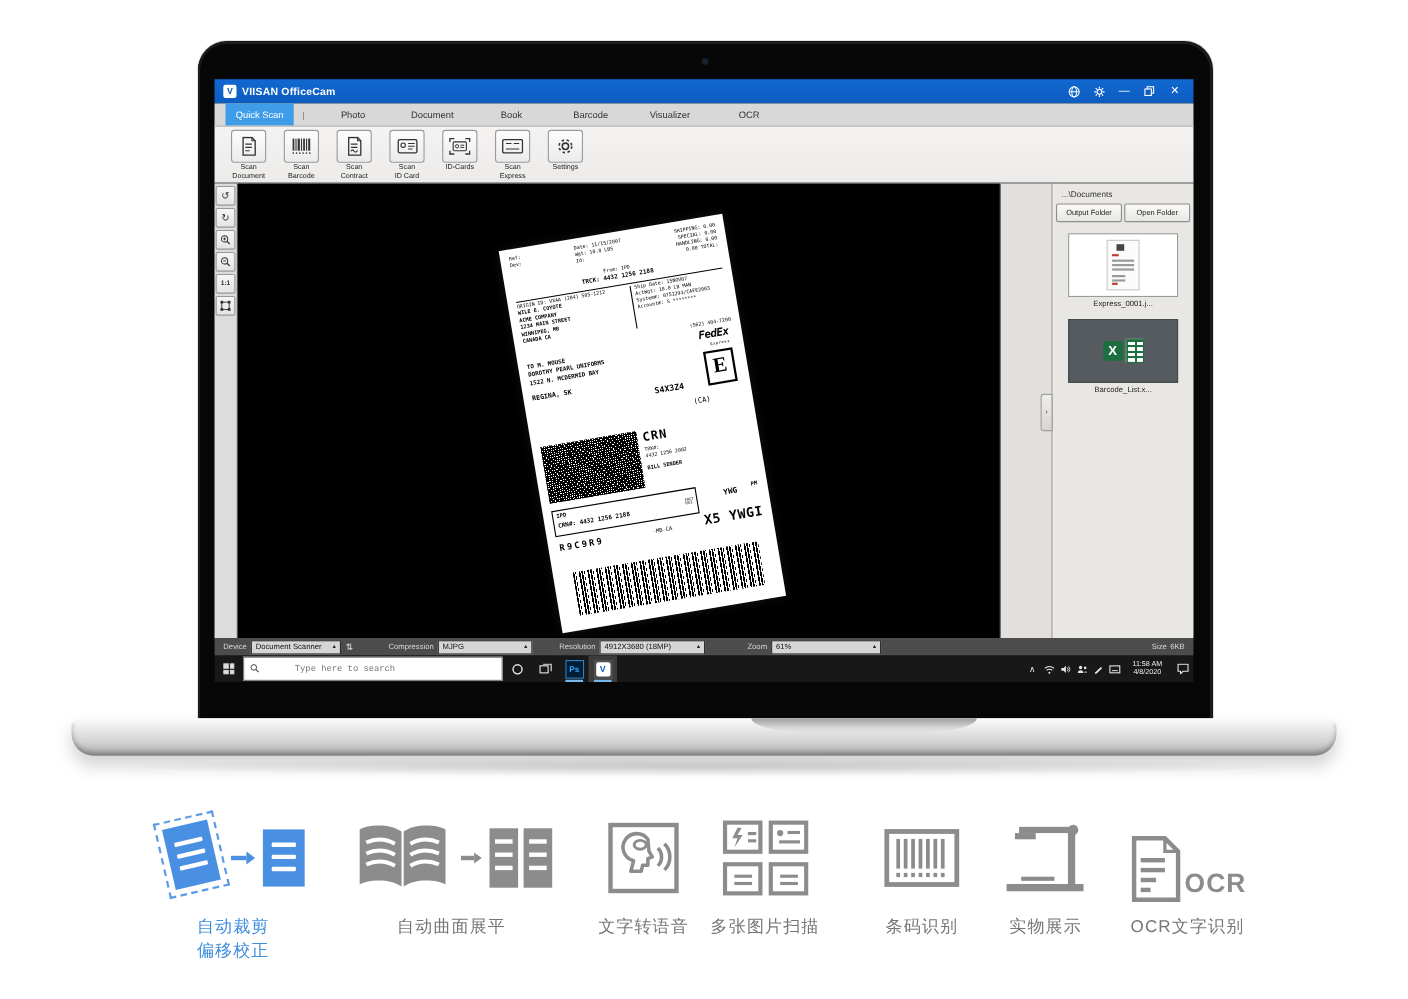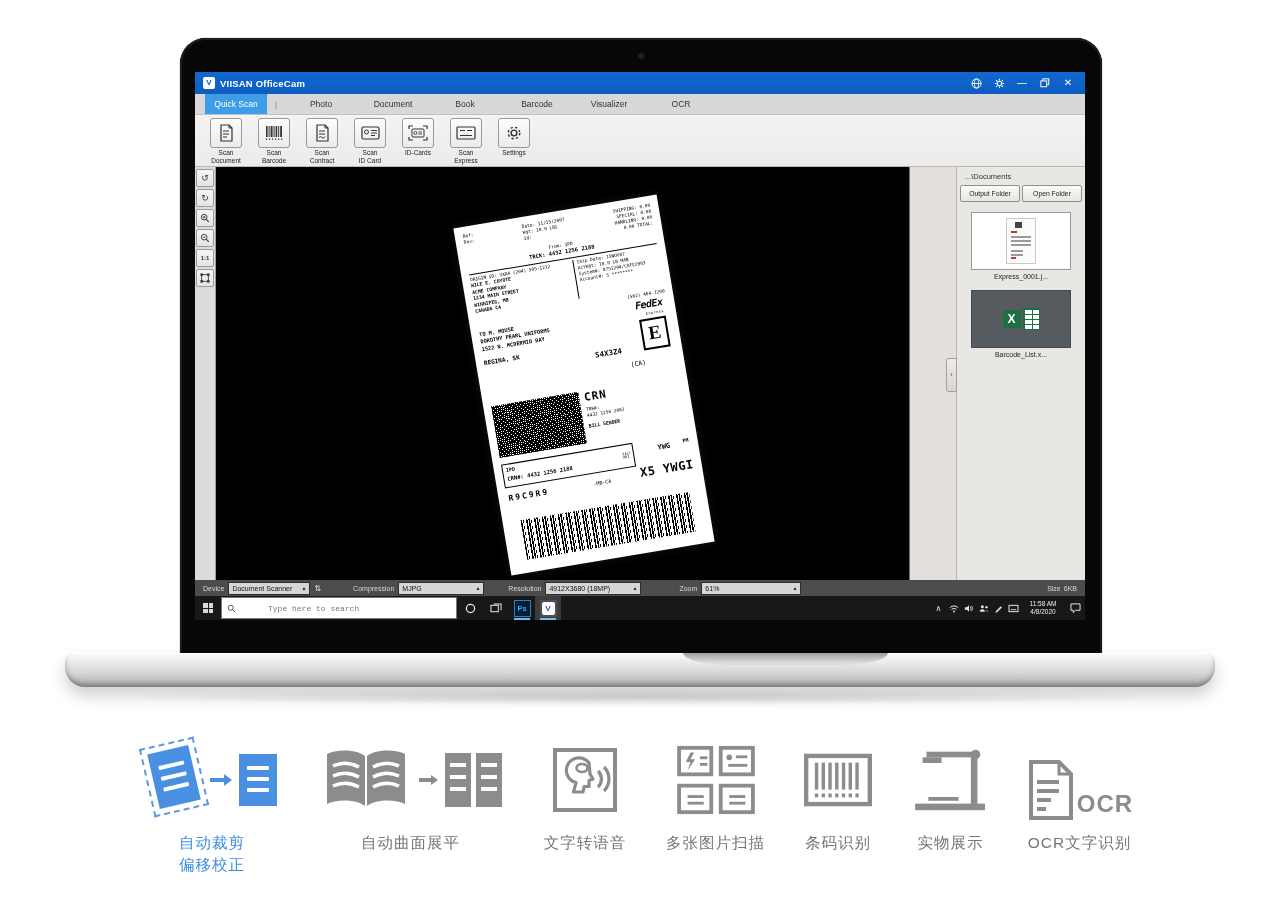--- a/index.html
+++ b/index.html
@@ -598,21 +598,21 @@
         <rect x="3" y="3" width="60" height="60" fill="none" stroke="#8c8c8c" stroke-width="4"></rect>
         <path d="M37,16 a12.5,12.5 0 1 0 -13,19.5 l-2.5,9.5 h9.5 l1.2,-5.5 h4.8 l0,-6 4,-1.5 -3,-5 z" fill="none" stroke="#8c8c8c" stroke-width="3.2" stroke-linejoin="round"></path>
         <ellipse cx="30" cy="21" rx="5.5" ry="4" fill="none" stroke="#8c8c8c" stroke-width="2.6"></ellipse>
         <path d="M46,24 a11,11 0 0 1 0,16" fill="none" stroke="#8c8c8c" stroke-width="3.2"></path>
         <path d="M52,20 a17,17 0 0 1 0,24" fill="none" stroke="#8c8c8c" stroke-width="3.2"></path>
       </svg>
     </div>
     <div class="f-label">文字转语音</div>
   </div>
 
-  <div class="feature" style="left:648px;width:135px;">
+  <div class="feature" style="left:628px;width:135px;">
     <div class="f-icon">
       <svg width="80" height="70" viewBox="0 0 84 74">
         <g fill="none" stroke="#8c8c8c" stroke-width="4">
             <rect x="3" y="3" width="34" height="28"></rect>
             <rect x="47" y="3" width="34" height="28"></rect>
             <rect x="3" y="43" width="34" height="28"></rect>
             <rect x="47" y="43" width="34" height="28"></rect>
           </g>
         <path d="M15,8 l-5,10 h5 l-3,9 8,-12 h-5 l4,-7 z" fill="#8c8c8c"></path>
         <g fill="#8c8c8c">

